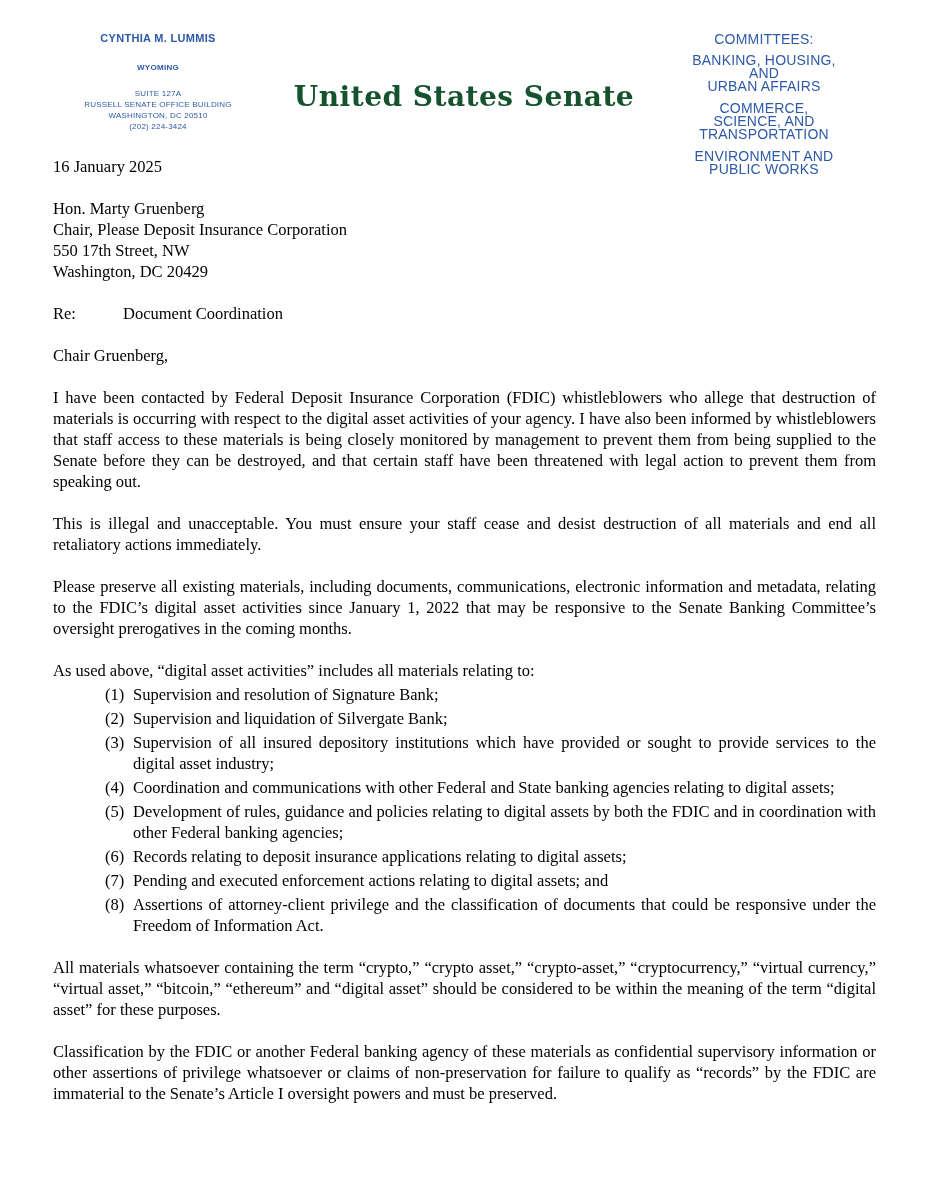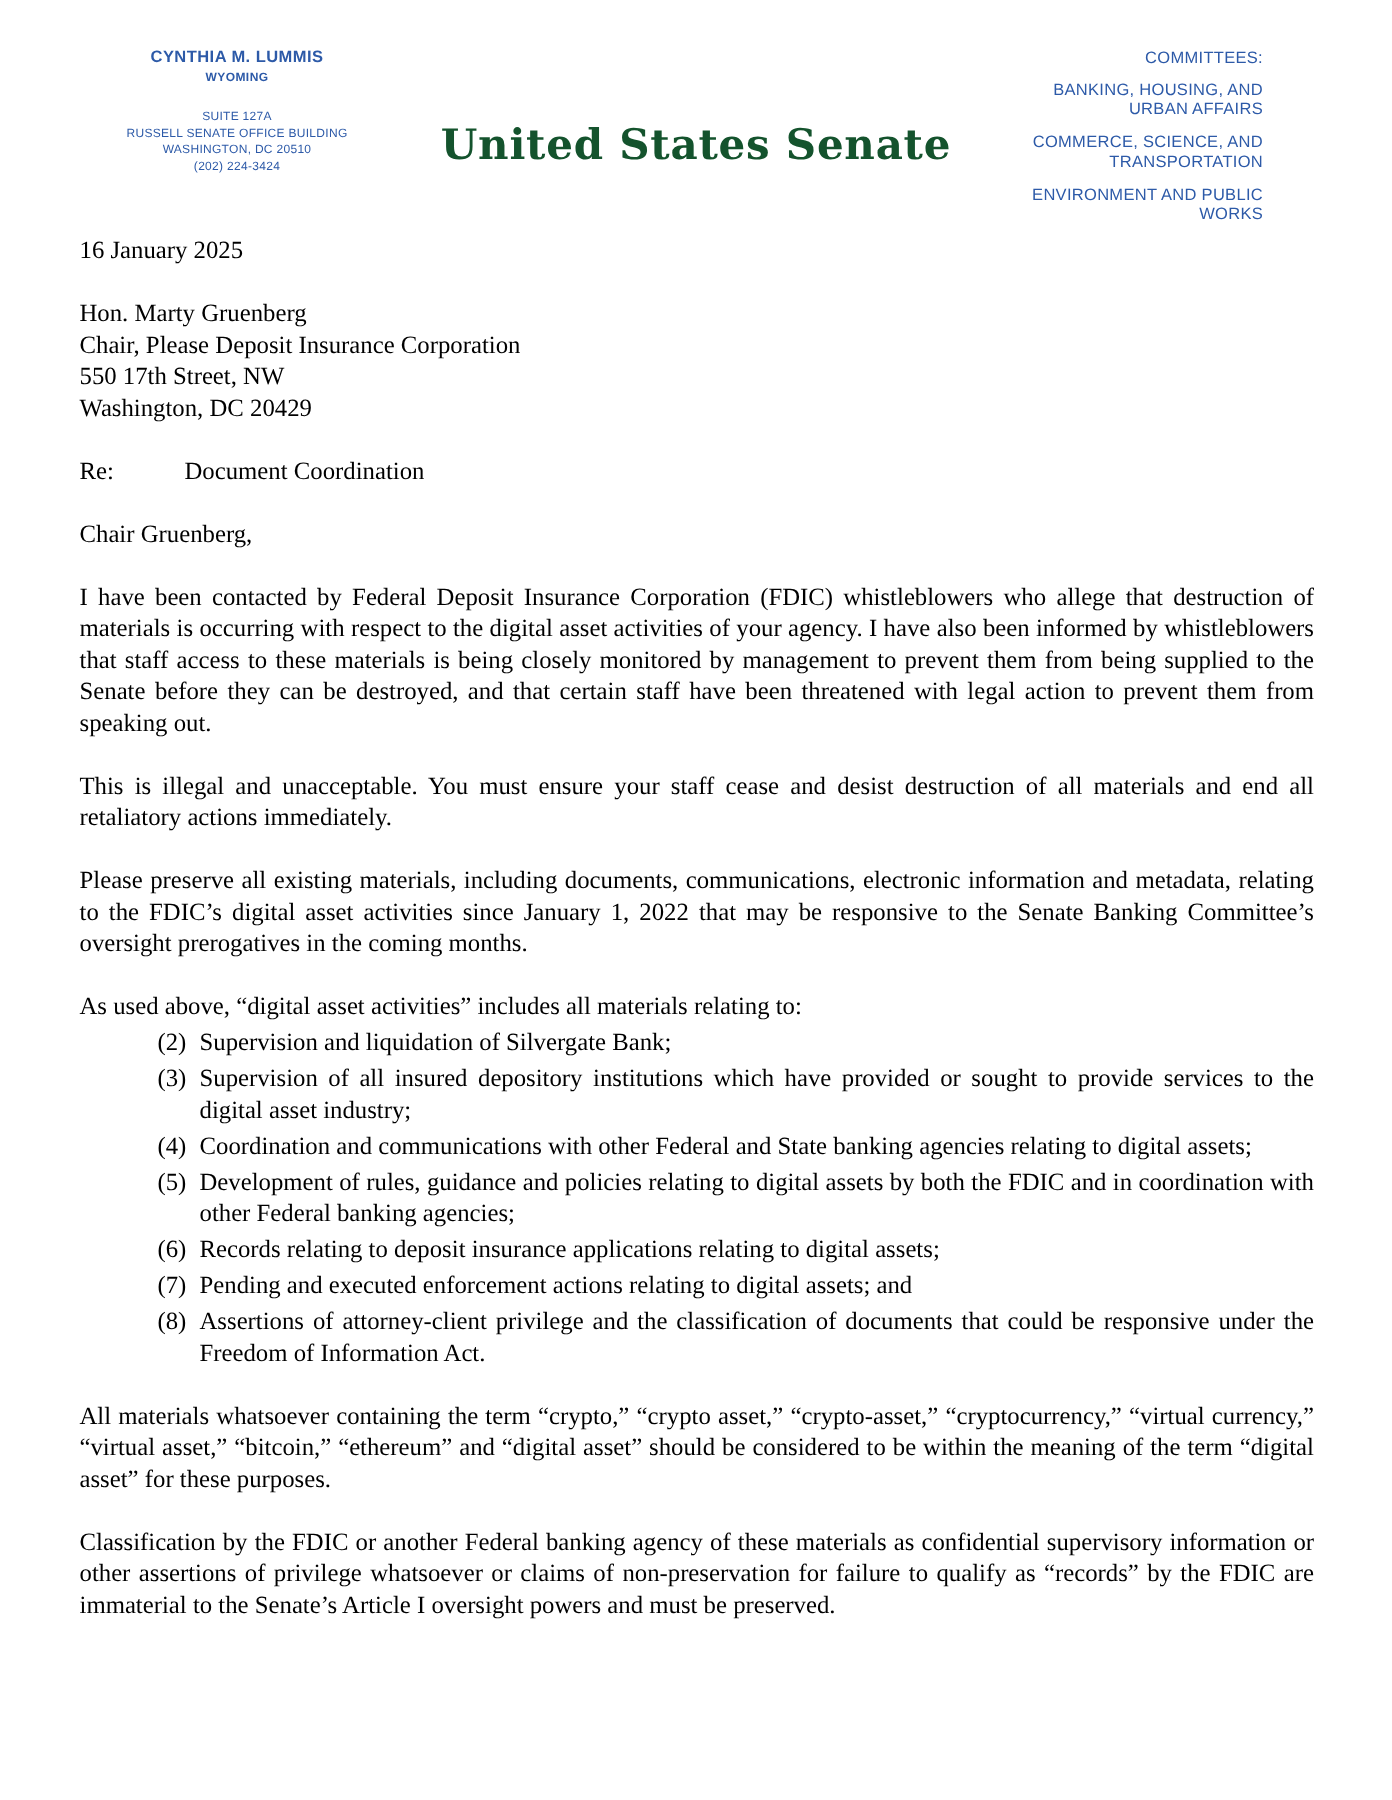--- a/index.html
+++ b/index.html
@@ -17,45 +17,45 @@
   .sender {
     position: absolute;
     left: 58px;
     top: 32px;
     width: 200px;
     text-align: center;
     color: #2d5aa8;
     font-family: "Liberation Sans", sans-serif;
   }
   .sender-name { font-size: 11px; font-weight: bold; letter-spacing: 0.3px; }
-  .sender-state { font-size: 8px; font-weight: bold; margin-top: 3px; letter-spacing: 0.3px; }
+  .sender-state { font-size: 8px; font-weight: bold; margin-top: 19px; letter-spacing: 0.3px; }
   .sender-address { margin-top: 16px; font-size: 8px; line-height: 11px; letter-spacing: 0.2px; }
 
   .wordmark {
     position: absolute;
     left: 0;
     top: 80px;
     width: 100%;
     text-align: center;
     font-family: "DejaVu Serif", serif;
     font-weight: bold;
     font-size: 28px;
     color: #14532d;
     letter-spacing: 0.5px;
   }
 
   .committees {
     position: absolute;
     left: 686px;
     top: 33px;
     width: 156px;
-    text-align: right;
+    text-align: center;
     color: #2d5aa8;
     font-family: "Liberation Sans", sans-serif;
-    font-size: 11px;
+    font-size: 14px;
     line-height: 13px;
     letter-spacing: 0.2px;
   }
   .committees-heading { margin-bottom: 8px; }
   .committee { white-space: pre-line; margin-bottom: 9px; }
 
   
   .letter-body {
     position: absolute;
     left: 53px;
@@ -122,20 +122,21 @@
     <div class="block">Chair Gruenberg,</div>
 
     <p class="para">I have been contacted by Federal Deposit Insurance Corporation (FDIC) whistleblowers who allege that destruction of materials is occurring with respect to the digital asset activities of your agency. I have also been informed by whistleblowers that staff access to these materials is being closely monitored by management to prevent them from being supplied to the Senate before they can be destroyed, and that certain staff have been threatened with legal action to prevent them from speaking out.</p>
 
     <p class="para">This is illegal and unacceptable. You must ensure your staff cease and desist destruction of all materials and end all retaliatory actions immediately.</p>
 
     <p class="para">Please preserve all existing materials, including documents, communications, electronic information and metadata, relating to the FDIC’s digital asset activities since January 1, 2022 that may be responsive to the Senate Banking Committee’s oversight prerogatives in the coming months.</p>
 
     <div class="block">
       <div class="list-intro">As used above, “digital asset activities” includes all materials relating to:</div>
+      <div class="list-item"><span class="num">(1)</span><span>Supervision and resolution of Signature Bank;</span></div>
       <div class="list-item"><span class="num">(2)</span><span>Supervision and liquidation of Silvergate Bank;</span></div>
       <div class="list-item"><span class="num">(3)</span><span>Supervision of all insured depository institutions which have provided or sought to provide services to the digital asset industry;</span></div>
       <div class="list-item"><span class="num">(4)</span><span>Coordination and communications with other Federal and State banking agencies relating to digital assets;</span></div>
       <div class="list-item"><span class="num">(5)</span><span>Development of rules, guidance and policies relating to digital assets by both the FDIC and in coordination with other Federal banking agencies;</span></div>
       <div class="list-item"><span class="num">(6)</span><span>Records relating to deposit insurance applications relating to digital assets;</span></div>
       <div class="list-item"><span class="num">(7)</span><span>Pending and executed enforcement actions relating to digital assets; and</span></div>
       <div class="list-item"><span class="num">(8)</span><span>Assertions of attorney-client privilege and the classification of documents that could be responsive under the Freedom of Information Act.</span></div>
     </div>
 
     <p class="para">All materials whatsoever containing the term “crypto,” “crypto asset,” “crypto-asset,” “cryptocurrency,” “virtual currency,” “virtual asset,” “bitcoin,” “ethereum” and “digital asset” should be considered to be within the meaning of the term “digital asset” for these purposes.</p>

